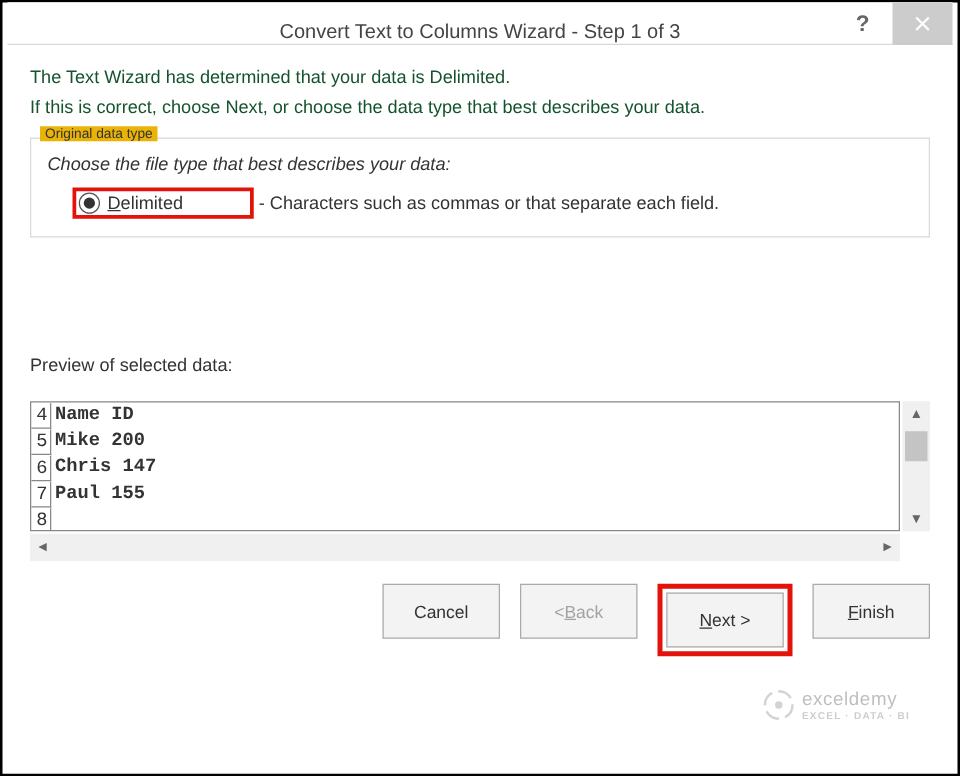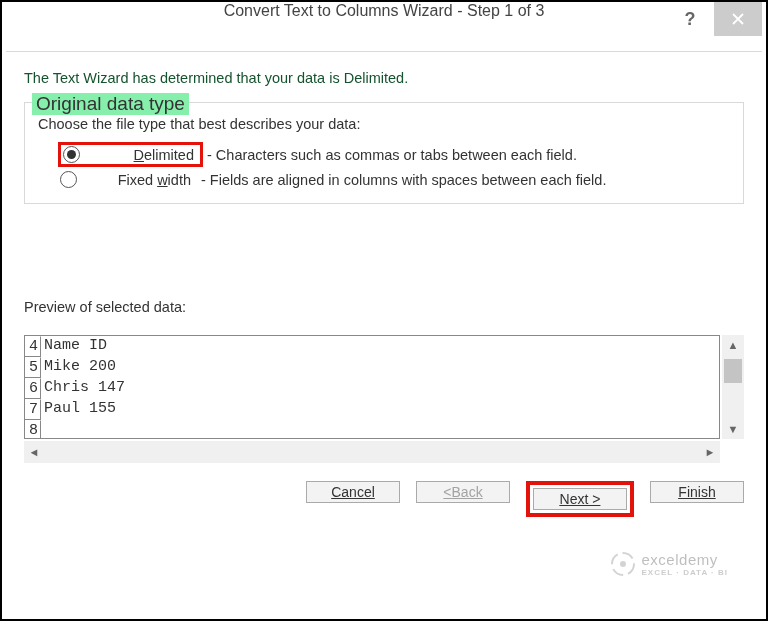--- a/index.html
+++ b/index.html
@@ -21,25 +21,25 @@
   }
   .dialog {
     position: absolute;
     left: 4px;
     top: 0;
     right: 4px;
     bottom: 8px;
     background: #fff;
   }
   .titlebar {
-    height: 50px;
+    height: 34px;
     background: #fff;
     border-bottom: 1px solid #d9d9d9;
     display: flex;
-    align-items: flex-start;
+    align-items: flex-end;
     justify-content: center;
     position: relative;
   }
   .titlebar .title {
     color: #444;
     font-size: 16px;
   }
   .titlebar .controls {
     position: absolute;
     right: 0;
@@ -80,35 +80,35 @@
   .groupbox .group-border {
     position: absolute;
     left: 0; right: 0; top: 8px; bottom: 0;
     border: 1px solid #d9d9d9;
     pointer-events:none;
   }
   .groupbox .group-label {
     position: absolute;
     top: -1px;
     left: 8px;
-    background: #86efac;
+    background: #eab308;
     padding: 0 4px;
-    font-size: 19px;
+    font-size: 11px;
     color: #333;
   }
   .choose-line {
     margin: 6px 0 10px 2px;
     font-size: 14.5px;
+    font-style: italic;
   }
   .radio-row {
     display: flex;
     align-items: center;
     margin: 3px 0 3px 22px;
     font-size: 14.5px;
-    text-align: right;
   }
   .radio-row .radio-outer {
     width: 17px; height: 17px;
     border-radius: 50%;
     border: 1.5px solid #555;
     margin-right: 6px;
     display: flex; align-items: center; justify-content: center;
     flex-shrink: 0;
   }
   .radio-row .radio-outer .dot {
@@ -149,21 +149,21 @@
   }
   .preview-row .num {
     width: 16px;
     text-align: right;
     border-right: 1px solid #888;
     border-bottom: 1px solid #888;
     border-top: 1px solid transparent;
     padding-right: 2px;
   }
   .preview-row:first-child .num { border-top: 1px solid transparent; }
-  .preview-row .txt { padding-left: 3px; }
+  .preview-row .txt { padding-left: 3px; font-weight: bold; }
   .v-scroll {
     position: absolute;
     right: 0; top: 0; bottom: 24px;
     width: 22px;
     background: #f0f0f0;
     display: flex; flex-direction: column; justify-content: space-between;
     align-items: center;
   }
   .v-scroll .arrow {
     width: 22px; height: 20px; display:flex;align-items:center;justify-content:center;
@@ -184,28 +184,27 @@
     color:#666; font-size:11px;
   }
   .button-row {
     display: flex;
     justify-content: flex-end;
     gap: 16px;
     padding: 18px 18px 0 0;
   }
   .btn {
     min-width: 94px;
-    height: 22px;
+    height: 44px;
     border: 1px solid #aaa;
     background: #f3f3f3;
     display: flex; align-items: center; justify-content: center;
     font-size: 14px;
     color: #333;
     padding: 0 12px;
-    text-decoration: underline;
   }
   .btn.disabled { color: #a3a3a3; }
   .btn .u { text-decoration: underline; }
   .annot-next {
     border: 4px solid #e3120b;
     padding: 3px;
   }
   .watermark {
     position: absolute;
     right: 34px;
@@ -240,46 +239,38 @@
         <div class="tb-btn close">
           <svg viewBox="0 0 14 14">
               <path d="M2 2 L12 12 M12 2 L2 12" stroke="#fff" stroke-width="1.8" fill="none"></path>
             </svg>
         </div>
       </div>
     </div>
 
     <div class="content">
       <div class="desc-line">The Text Wizard has determined that your data is Delimited.</div>
+      <div class="desc-line">If this is correct, choose Next, or choose the data type that best describes your data.</div>
 
       <div class="groupbox">
         <div class="group-border"></div>
         <div class="group-label">Original data type</div>
 
         <div class="choose-line">Choose the file type that best describes your data:</div>
 
         <div class="radio-row">
           <span class="annot-box-red">
             <span class="radio-outer">
               <span class="dot"></span>
             </span>
             <span class="radio-label underline-first">Delimited</span>
           </span>
-          <span class="radio-desc">- Characters such as commas or tabs between each field.</span>
-        </div>
-
-        <div class="radio-row">
-          <span style="display:inline-flex;align-items:center;padding:1px 6px 1px 2px;">
-            <span class="radio-outer"></span>
-            <span class="radio-label">
-              <span>Fixed </span><span style="text-decoration:underline">w</span><span>idth</span>
-            </span>
-          </span>
-          <span class="radio-desc">- Fields are aligned in columns with spaces between each field.</span>
-        </div>
+          <span class="radio-desc">- Characters such as commas or that separate each field.</span>
+        </div>
+
       </div>
 
       <div class="preview-label">Preview of selected data:</div>
 
       <div class="preview-area">
         <div class="preview-box">
           <div class="preview-row"><span class="num">4</span><span class="txt">Name ID</span></div>
           <div class="preview-row"><span class="num">5</span><span class="txt">Mike 200</span></div>
           <div class="preview-row"><span class="num">6</span><span class="txt">Chris 147</span></div>
           <div class="preview-row"><span class="num">7</span><span class="txt">Paul 155</span></div>

